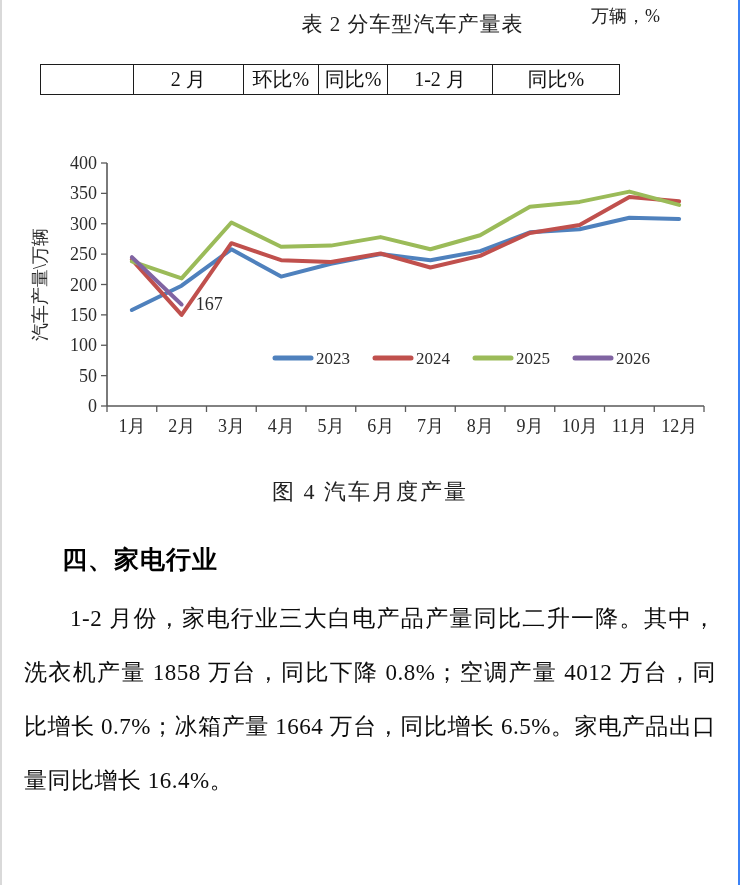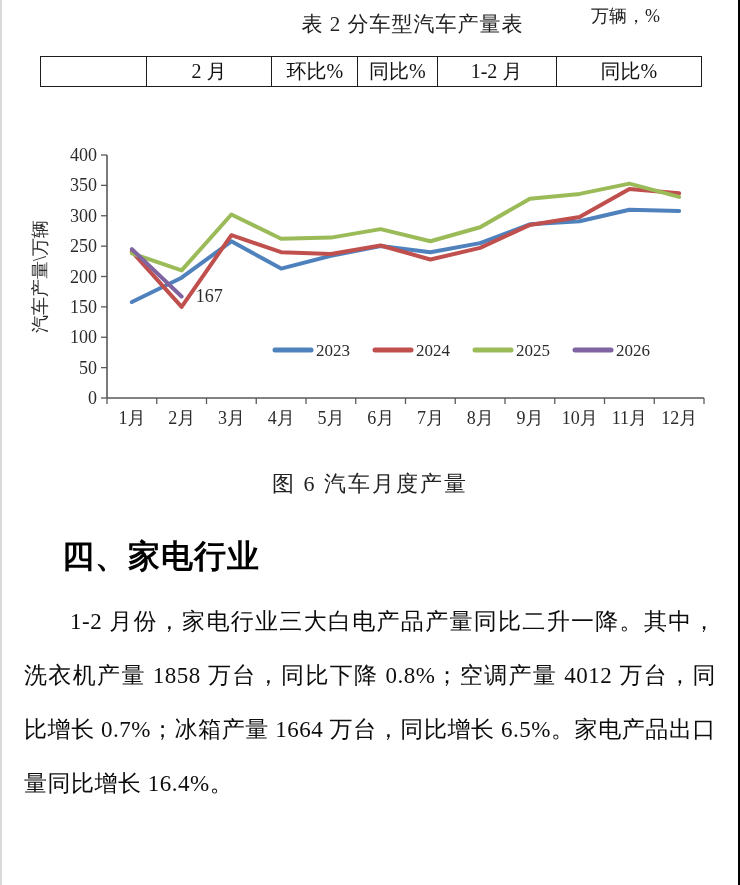--- a/index.html
+++ b/index.html
@@ -1,54 +1,54 @@
 <!DOCTYPE html>
 <html><head>
 <meta charset="utf-8">
 <style>
   html,body{margin:0;padding:0;background:#fff;}
   .page{
     width:740px;height:885px;margin:0 auto;background:#fff;
-    border-left:2px solid #d9d9d9;border-right:2px solid #000000;
+    border-left:2px solid #d9d9d9;border-right:2px solid #3b82f6;
     box-sizing:border-box;overflow:hidden;position:relative;
     font-family:"Liberation Serif","DejaVu Serif",serif;color:#1a1a1a;
   }
   
   .table-title-row{position:relative;padding-top:10px;height:34px;}
   .table-title{
     position:absolute;left:85px;right:0;text-align:center;
     font-size:21px;letter-spacing:1px;color:#222;
   }
   .table-unit{
     position:absolute;right:78px;top:4px;font-size:18px;color:#222;
   }
   
   table.prod{
-    border-collapse:collapse;margin:12px 38px 0 38px;width:662px;
+    border-collapse:collapse;margin:20px 38px 0 38px;width:580px;
     table-layout:fixed;
   }
   table.prod th, table.prod td{
     border:1.8px solid #1c1c1c;text-align:center;vertical-align:middle;
     font-size:20px;font-weight:normal;height:26px;padding:1px 2px;
     font-family:"Liberation Serif","DejaVu Serif",serif;color:#111;
   }
   
   .chart-wrap{margin-top:48px;margin-left:20px;width:700px;height:300px;}
   svg text{font-family:"Liberation Serif","DejaVu Serif",serif;fill:#2b2b2b;}
   svg .tick{font-size:18px;}
   svg .legend{font-size:17px;}
   svg .anno{font-size:18px;}
   svg .axis-label{font-size:18px;}
   
   .fig-caption{
     text-align:center;margin-top:34px;font-size:22px;letter-spacing:2px;color:#222;
   }
   
   .section-heading{
-    margin:36px 0 0 60px;font-size:32px;font-weight:bold;color:#000;
+    margin:36px 0 0 60px;font-size:25px;font-weight:bold;color:#000;
     font-family:Liberation Mono, monospace;letter-spacing:1px;
   }
   .body-paragraph{
     margin:16px 22px 0 22px;font-size:23px;line-height:2.35;
     text-align:justify;text-indent:2em;color:#0d0d0d;letter-spacing:0.5px;
   }
 </style>
 </head>
 <body>
 
@@ -139,19 +139,19 @@
         <text x="294" y="221" class="legend">2023</text>
         <line x1="353" y1="215" x2="389" y2="215" stroke="#C0504D" stroke-width="5" stroke-linecap="round"></line>
         <text x="394" y="221" class="legend">2024</text>
         <line x1="453" y1="215" x2="489" y2="215" stroke="#9BBB59" stroke-width="5" stroke-linecap="round"></line>
         <text x="494" y="221" class="legend">2025</text>
         <line x1="553" y1="215" x2="589" y2="215" stroke="#8064A2" stroke-width="5" stroke-linecap="round"></line>
         <text x="594" y="221" class="legend">2026</text>
       </svg>
   </div>
 
-  <div class="fig-caption">图 6  汽车月度产量</div>
+  <div class="fig-caption">图 4  汽车月度产量</div>
 
   <div class="section-heading">四、家电行业</div>
 
   <p class="body-paragraph">1-2 月份，家电行业三大白电产品产量同比二升一降。其中，洗衣机产量 1858 万台，同比下降 0.8%；空调产量 4012 万台，同比增长 0.7%；冰箱产量 1664 万台，同比增长 6.5%。家电产品出口量同比增长 16.4%。</p>
 
 </div>
 
 </body></html>

